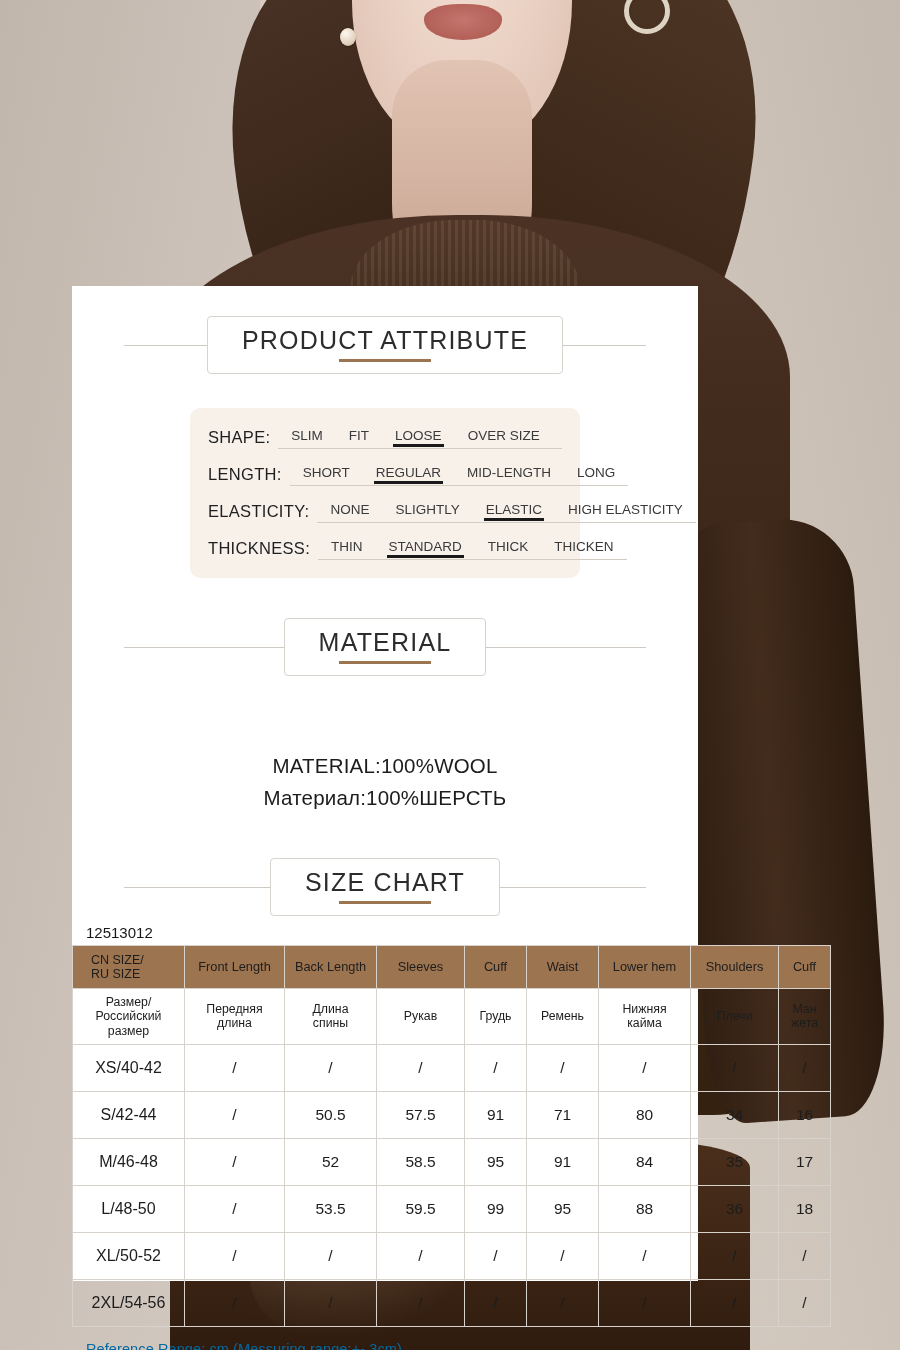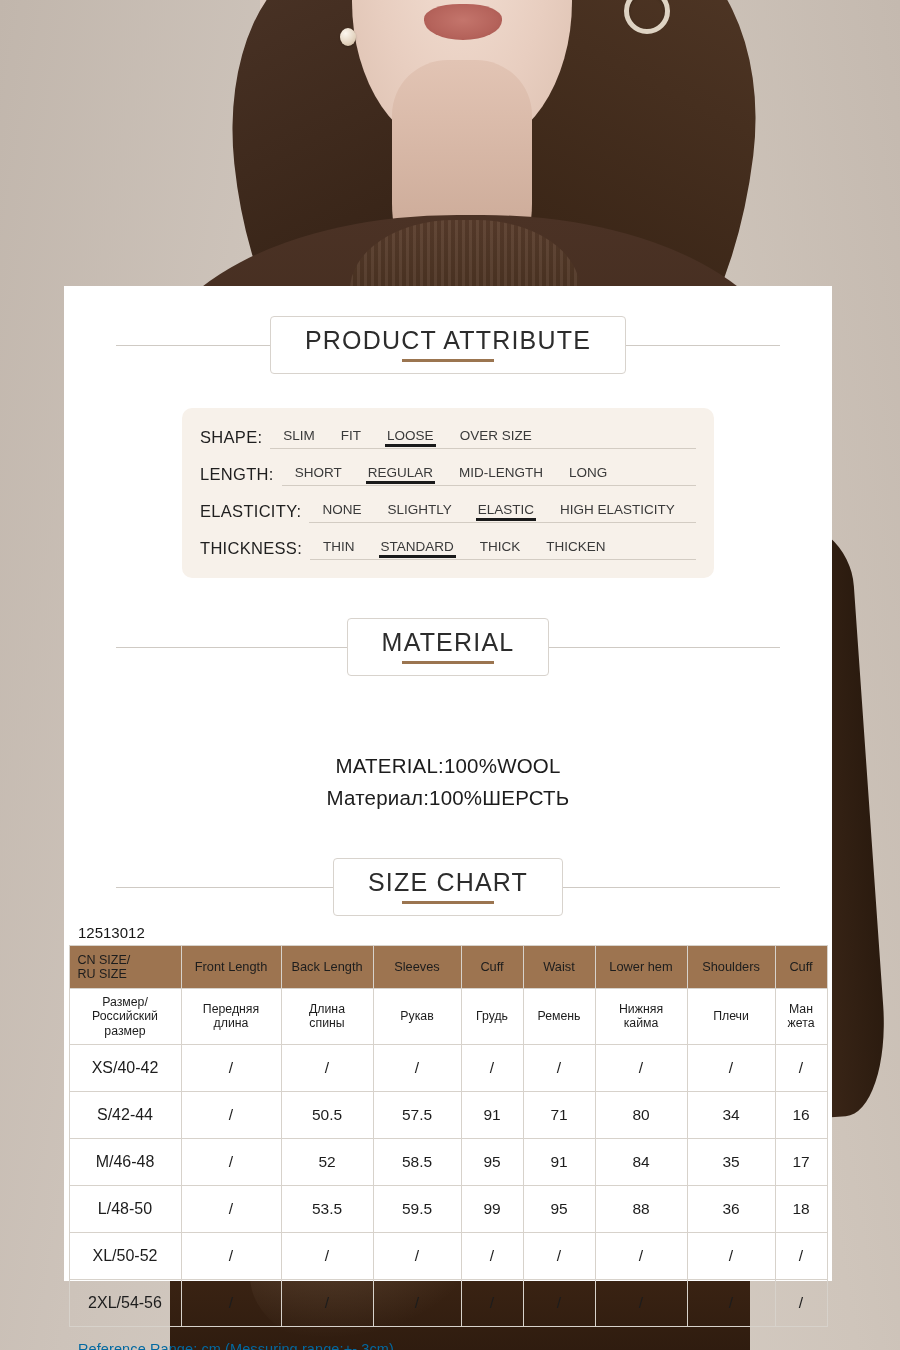--- a/index.html
+++ b/index.html
@@ -128,23 +128,23 @@
   .skirt-sheen {
     position: absolute;
     left: 250px; top: 1165px; width: 260px; height: 185px;
     background: radial-gradient(ellipse at 30% 20%, rgba(255,230,200,.20) 0%, rgba(255,230,200,0) 65%);
     border-radius: 40%;
   }
 
   
   .card {
     position: absolute;
-    left: 64px;
+    left: 72px;
     top: 286px;
-    width: 768px;
+    width: 626px;
     height: 995px;
     background: #ffffff;
     box-shadow: 0 0 0 rgba(0,0,0,0);
   }
 
   
   .heading-wrap {
     position: relative;
     display: flex;
     align-items: center;
@@ -263,21 +263,21 @@
     color: #1d1d1d;
   }
   thead th {
     background: #9d7450;
     color: #ffffff;
     font-size: 12.8px;
     padding: 7px 2px;
     border-color: #8e6845;
     line-height: 1.15;
   }
-  thead th.en-first { font-size: 12.5px; text-align: left; padding-left: 8px; }
+  thead th.en-first { font-size: 12.5px; text-align: left; padding-left: 18px; }
   tbody tr.ru-row td {
     font-size: 12.3px;
     padding: 6px 2px;
     line-height: 1.15;
     color: #1d1d1d;
   }
   tbody tr.ru-row td.first { text-align: center; }
   tbody tr.data td {
     font-size: 15.5px;
     padding: 10px 2px;

